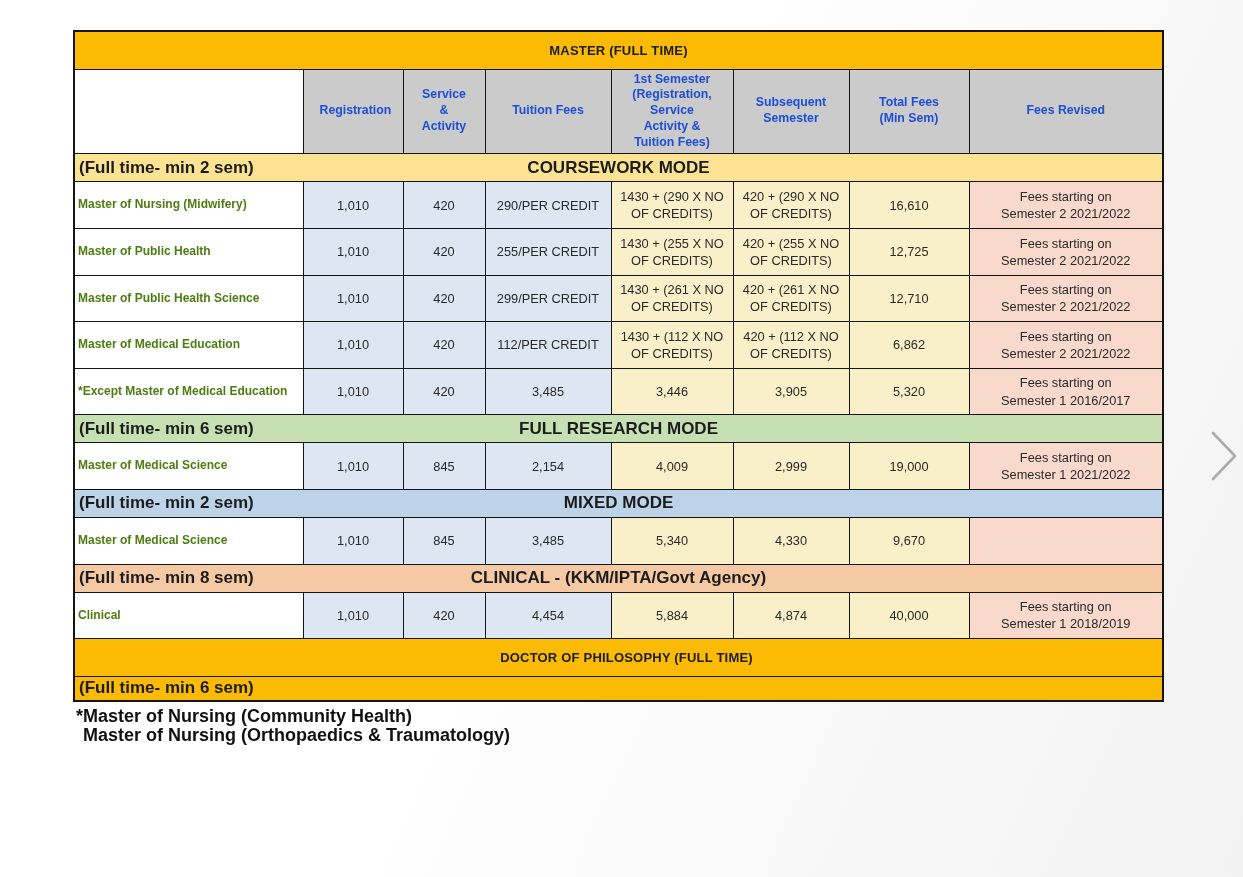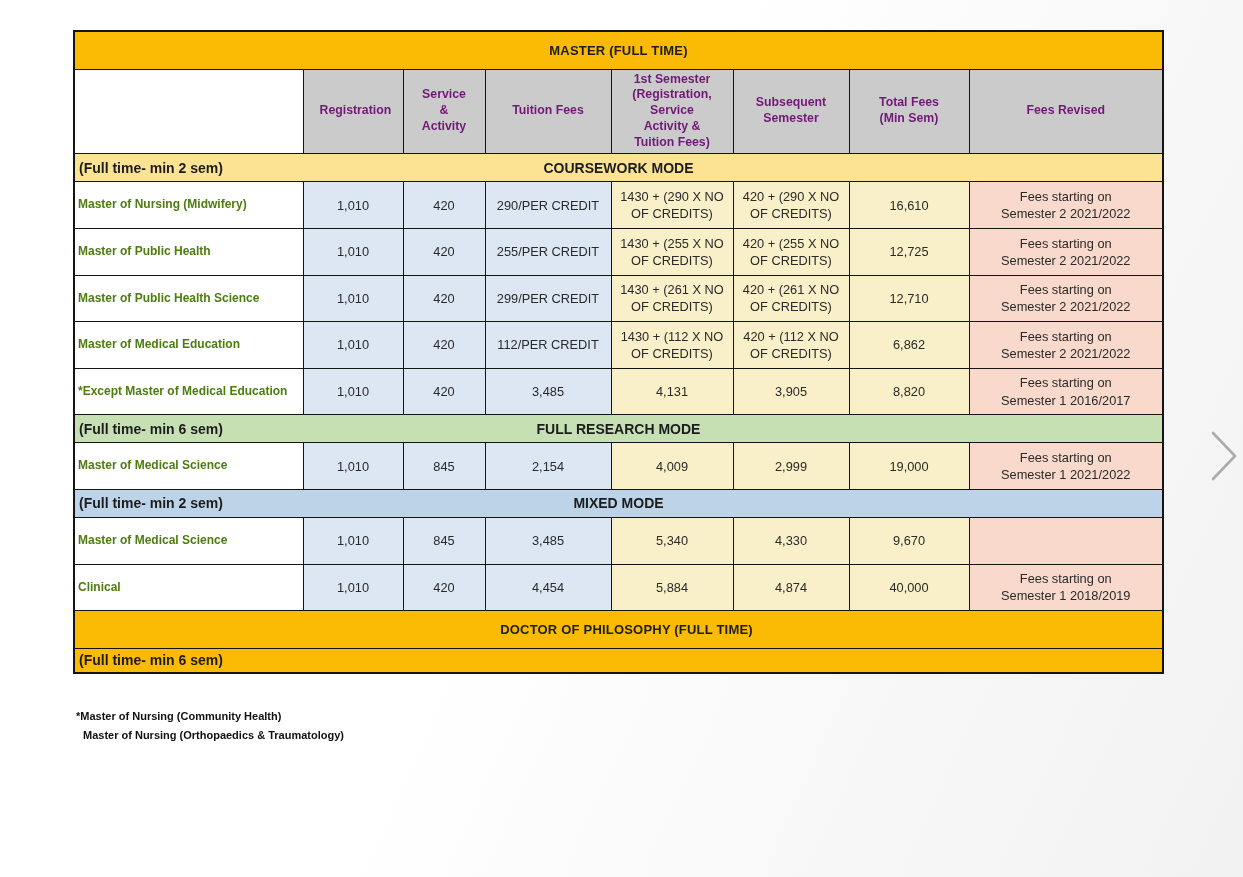--- a/index.html
+++ b/index.html
@@ -9,43 +9,43 @@
     position:relative; width:1243px; height:877px; overflow:hidden;
     background:linear-gradient(115deg,#ffffff 45%,#f8f8f9 72%,#f2f2f3 100%);
   }
   .fees-table-wrap { position:absolute; left:73px; top:30px; width:875px; }
   table { width:100%; table-layout:fixed; border-collapse:collapse; border:2px solid #141414; }
   td { border:1.5px solid #141414; vertical-align:middle; overflow:hidden; }
 
   .r-title td { height:38px; background:#FBBB04; text-align:center; font-weight:bold;
                 font-size:13px; color:#1c1c1c; letter-spacing:.2px; }
   .r-cols td  { height:76px; background:#CBCBCB; text-align:center; font-weight:bold;
-                font-size:12.3px; line-height:1.3; color:#701a75; padding:2px 16px; }
+                font-size:12.3px; line-height:1.3; color:#1d4ed8; padding:2px 16px; }
   .r-cols td.blank { background:#ffffff; }
 
-  .r-mode td, .r-phd-label td { font-weight:bold; font-size:14px; color:#1c1c1c;
+  .r-mode td, .r-phd-label td { font-weight:bold; font-size:17px; color:#1c1c1c;
                 position:relative; text-align:center; }
   .r-mode td { height:28px; }
   .r-phd-label td { height:24px; }
   .sec-label { position:absolute; left:4px; top:50%; transform:translateY(-50%); white-space:nowrap; }
   .theme-yellow { background:#FCE394; }
   .theme-green  { background:#C6E0B4; }
   .theme-blue   { background:#BCD3E8; }
   .theme-peach  { background:#F5C9A4; }
   .theme-orange { background:#FBBB04;padding-left:16px; }
 
   .r-data td { height:43px; text-align:center; font-size:12.8px; line-height:1.35;
                color:#2a2a2a; padding:1px 2px; }
   .r-data td.prog { background:#ffffff; text-align:left; font-weight:bold; font-size:12px;
                     color:#4d7c0f; padding:15px 3px; line-height:1.3; }
   .c-blue  { background:#DCE7F3; }
   .c-cream { background:#F9EFC8; }
   .c-pink  { background:#F8D9CC; font-size:12.6px; }
 
-  .notes { position:absolute; left:76px; top:707px; font-weight:bold; font-size:11px;
+  .notes { position:absolute; left:76px; top:707px; font-weight:bold; font-size:18px;
            line-height:19px; color:#111; }
   .notes .note-line + .note-line { padding-left:7px; }
 
   .chevron { position:absolute; left:1207px; top:426px; }
 </style>
 </head>
 <body>
 
 <div class="screen">
 
@@ -116,23 +116,23 @@
             <td class="c-cream">1430 + (112 X NO<br>OF CREDITS)</td>
             <td class="c-cream">420 + (112 X NO<br>OF CREDITS)</td>
             <td class="c-cream">6,862</td>
             <td class="c-pink">Fees starting on<br>Semester 2 2021/2022</td>
           </tr>
           <tr class="r-data">
             <td class="prog">*Except Master of Medical Education</td>
             <td class="c-blue">1,010</td>
             <td class="c-blue">420</td>
             <td class="c-blue">3,485</td>
-            <td class="c-cream">4,131</td>
+            <td class="c-cream">3,446</td>
             <td class="c-cream">3,905</td>
-            <td class="c-cream">8,820</td>
+            <td class="c-cream">5,320</td>
             <td class="c-pink">Fees starting on<br>Semester 1 2016/2017</td>
           </tr>
           <tr class="r-mode">
             <td colspan="8" class="theme-green"><span class="sec-label">(Full time- min 6 sem)</span><span class="sec-mode">FULL RESEARCH MODE</span></td>
           </tr>
           <tr class="r-data">
             <td class="prog">Master of Medical Science</td>
             <td class="c-blue">1,010</td>
             <td class="c-blue">845</td>
             <td class="c-blue">2,154</td>
@@ -146,20 +146,23 @@
           </tr>
           <tr class="r-data">
             <td class="prog">Master of Medical Science</td>
             <td class="c-blue">1,010</td>
             <td class="c-blue">845</td>
             <td class="c-blue">3,485</td>
             <td class="c-cream">5,340</td>
             <td class="c-cream">4,330</td>
             <td class="c-cream">9,670</td>
             <td class="c-pink"></td>
+          </tr>
+          <tr class="r-mode">
+            <td colspan="8" class="theme-peach"><span class="sec-label">(Full time- min 8 sem)</span><span class="sec-mode">CLINICAL - (KKM/IPTA/Govt Agency)</span></td>
           </tr>
           <tr class="r-data">
             <td class="prog">Clinical</td>
             <td class="c-blue">1,010</td>
             <td class="c-blue">420</td>
             <td class="c-blue">4,454</td>
             <td class="c-cream">5,884</td>
             <td class="c-cream">4,874</td>
             <td class="c-cream">40,000</td>
             <td class="c-pink">Fees starting on<br>Semester 1 2018/2019</td>

